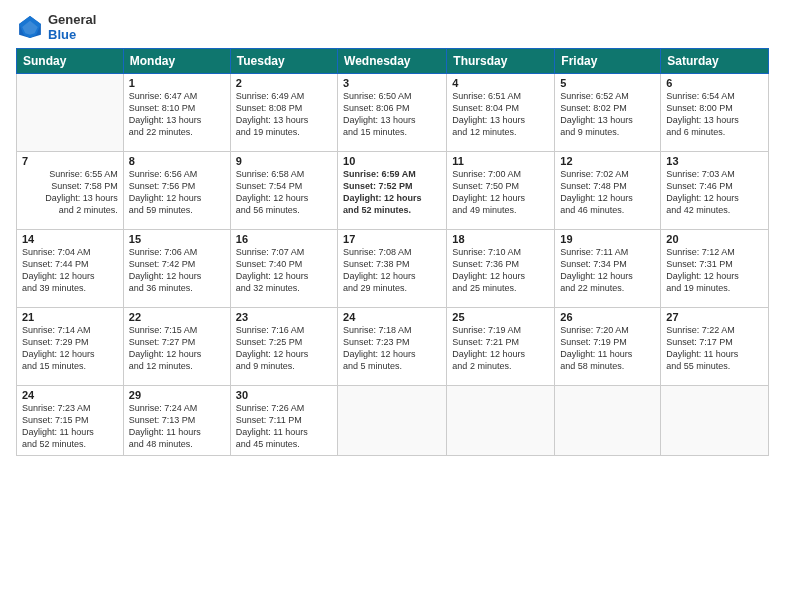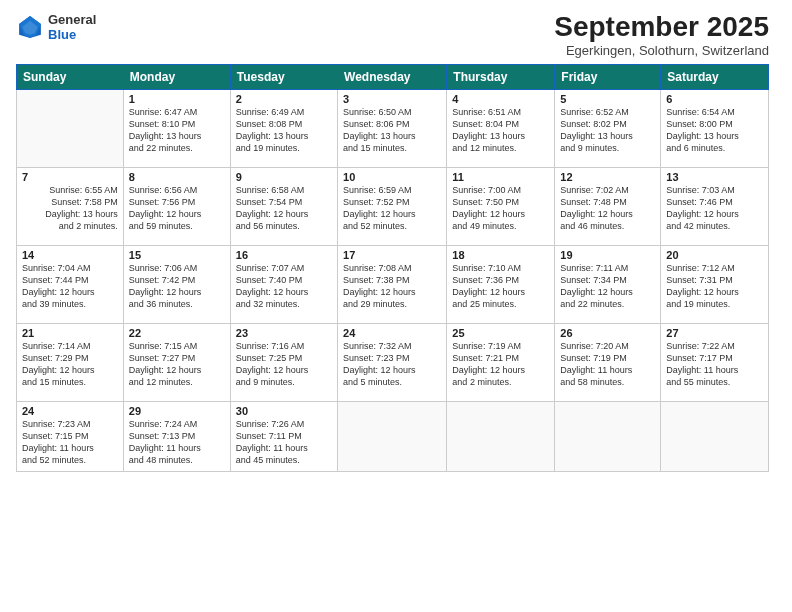--- a/index.html
+++ b/index.html
@@ -94,24 +94,20 @@
       <svg class="logo-icon" viewBox="0 0 36 36">
         <polygon points="18,4 32,14 32,28 18,32 4,28 4,14" fill="#1565c0"></polygon>
         <polygon points="18,4 32,14 26,28 18,32 10,28 4,14" fill="#1976d2"></polygon>
         <polygon points="18,10 28,18 24,26 18,28 12,26 8,18" fill="#fff" opacity="0.15"></polygon>
       </svg>
       <div>
         <div style="font-size:13px; font-weight:bold; color:#333;">General</div>
         <div style="font-size:13px; font-weight:bold; color:#1565c0;">Blue</div>
       </div>
     </div>
-    <div class="title-block">
-      <div class="month-title">September 2025</div>
-      <div class="subtitle">Egerkingen, Solothurn, Switzerland</div>
-    </div>
   </div>
 
   <table class="calendar">
     <thead>
       <tr>
         <th>Sunday</th>
         <th>Monday</th>
         <th>Tuesday</th>
         <th>Wednesday</th>
         <th>Thursday</th>
@@ -182,21 +178,21 @@
           </td>
           <td>
             <span class="day-num">9</span>
             <div class="cell-text" style="white-space: pre-line;">Sunrise: 6:58 AM
 Sunset: 7:54 PM
 Daylight: 12 hours
 and 56 minutes.</div>
           </td>
           <td>
             <span class="day-num">10</span>
-            <div class="cell-text" style="white-space: pre-line;">Sunrise: 6:59 AM
+            <div class="cell-text" style="white-space: pre-line; font-weight: bold;">Sunrise: 6:59 AM
 Sunset: 7:52 PM
 Daylight: 12 hours
 and 52 minutes.</div>
           </td>
           <td>
             <span class="day-num">11</span>
             <div class="cell-text" style="white-space: pre-line;">Sunrise: 7:00 AM
 Sunset: 7:50 PM
 Daylight: 12 hours
 and 49 minutes.</div>
@@ -284,21 +280,21 @@
           </td>
           <td>
             <span class="day-num">23</span>
             <div class="cell-text" style="white-space: pre-line;">Sunrise: 7:16 AM
 Sunset: 7:25 PM
 Daylight: 12 hours
 and 9 minutes.</div>
           </td>
           <td>
             <span class="day-num">24</span>
-            <div class="cell-text" style="white-space: pre-line;">Sunrise: 7:32 AM
+            <div class="cell-text" style="white-space: pre-line;">Sunrise: 7:18 AM
 Sunset: 7:23 PM
 Daylight: 12 hours
 and 5 minutes.</div>
           </td>
           <td>
             <span class="day-num">25</span>
             <div class="cell-text" style="white-space: pre-line;">Sunrise: 7:19 AM
 Sunset: 7:21 PM
 Daylight: 12 hours
 and 2 minutes.</div>

